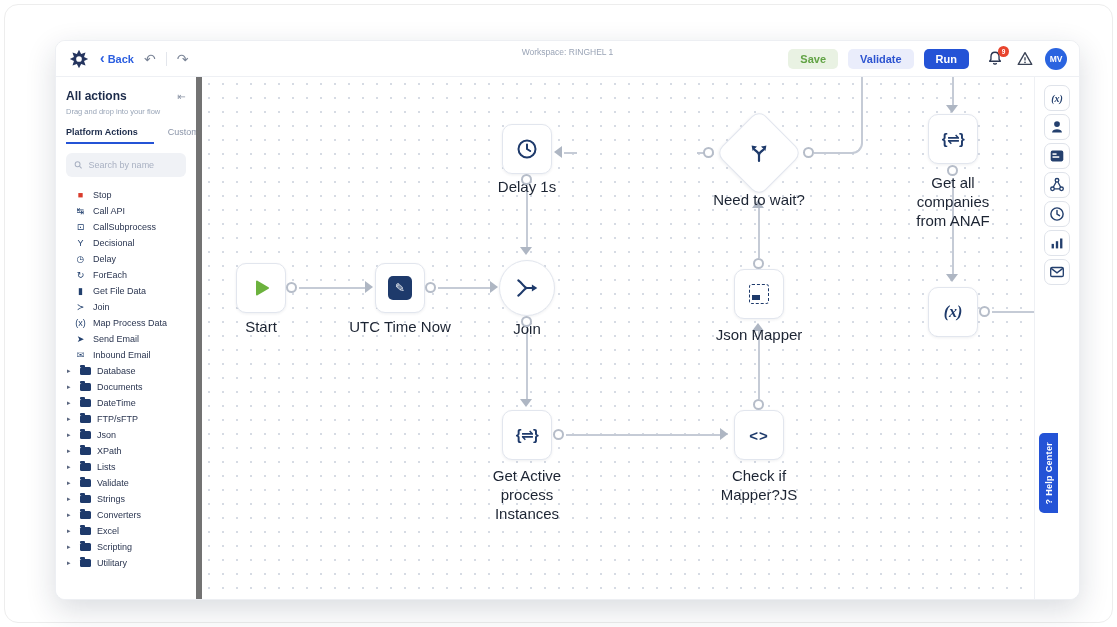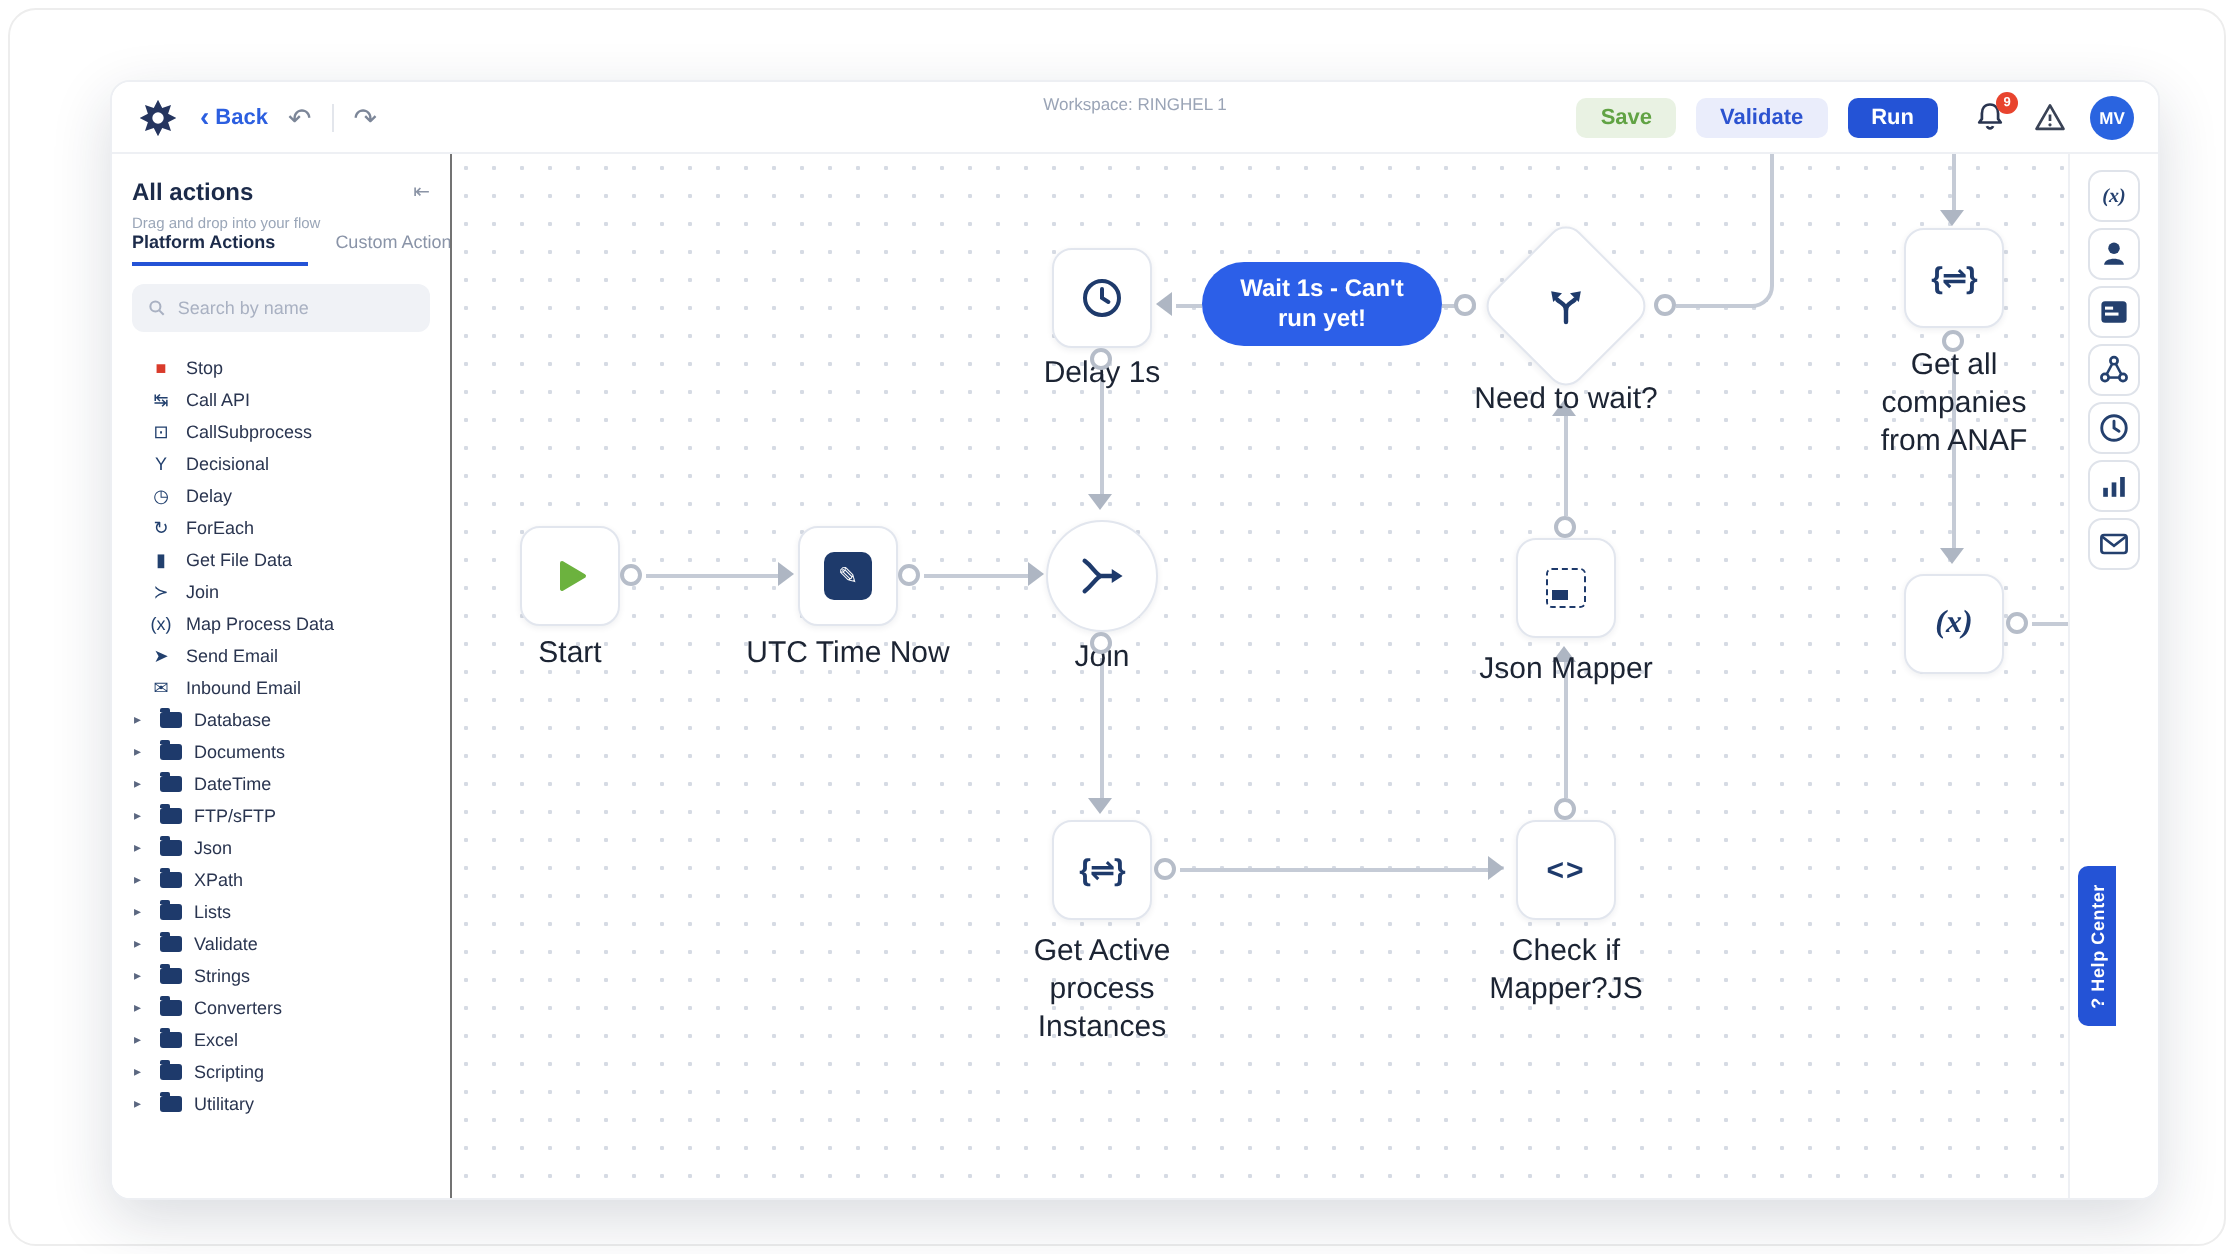--- a/index.html
+++ b/index.html
@@ -27,26 +27,26 @@
   .btn-validate { background:#eaedfb; color:#2c53d0; }
   .btn-run { background:#2453d6; color:#fff; }
   .iconbtn { position:relative; width:20px; height:20px; display:flex; align-items:center; justify-content:center; cursor:pointer; }
   .badge { position:absolute; top:-3px; right:-4px; min-width:11px; height:11px; border-radius:6px; background:#e8442e; color:#fff; font-size:6.5px; font-weight:700; display:flex; align-items:center; justify-content:center; padding:0 2px; }
   .avatar { width:22px; height:22px; border-radius:50%; background:#2a64e0; color:#fff; font-size:8.5px; font-weight:700; display:flex; align-items:center; justify-content:center; cursor:pointer; }
 
   
   .body { display:flex; height:524px; }
 
   
-  .sidebar { width:170px; border-right:1px solid #737373; padding:12px 10px 0; background:#fff; flex:none; overflow:hidden; }
+  .sidebar { width:146px; border-right:6px solid #737373; padding:12px 10px 0; background:#fff; flex:none; overflow:hidden; }
   .sb-head { display:flex; align-items:center; justify-content:space-between; }
   .sb-title { font-size:12px; font-weight:700; color:#1c2b4a; }
   .collapse { font-size:10px; color:#8b94a6; cursor:pointer; }
   .sb-sub { font-size:7.5px; color:#9aa6b8; margin-top:4px; }
-  .tabs { display:flex; gap:14px; margin-top:0; }
+  .tabs { display:flex; gap:14px; margin-top:11px; }
   .tab { font-size:9px; padding-bottom:5px; cursor:pointer; color:#8a94a8; white-space:nowrap; }
   .tab.active { color:#1c2b4a; font-weight:700; border-bottom:2.5px solid #2453d6; padding-right:16px; }
   .search { margin-top:9px; height:24px; background:#f0f2f6; border-radius:6px; display:flex; align-items:center; gap:6px; padding:0 8px; }
   .search input { border:0; outline:0; background:transparent; font-size:9px; width:100%; color:#3a4356; font-family:inherit; }
   .search input::placeholder { color:#a9b1c2; }
   .alist { margin-top:10px; }
   .row { display:flex; align-items:center; height:16px; gap:6px; padding-left:8px; cursor:pointer; }
   .row .ic { width:13px; font-size:9px; color:#22406e; text-align:center; line-height:1; flex:none; }
   .row .lbl { font-size:9px; color:#2a3550; white-space:nowrap; }
   .frow { padding-left:1px; }
@@ -326,21 +326,20 @@
       <div class="port" style="left:319px;top:97px"></div>
       <div class="port" style="left:319px;top:239px"></div>
       <div class="port" style="left:351px;top:352px"></div>
       <div class="port" style="left:551px;top:322px"></div>
       <div class="port" style="left:551px;top:181px"></div>
       <div class="port" style="left:501px;top:70px"></div>
       <div class="port" style="left:601px;top:70px"></div>
       <div class="port" style="left:745px;top:88px"></div>
       <div class="port" style="left:777px;top:229px"></div>
 
-      <div class="tooltip">Wait 1s - Can't run yet!</div>
 
       <div class="node" style="left:300px;top:47px">
         <svg width="24" height="24" viewBox="0 0 24 24">
           <circle cx="12" cy="12" r="8.5" fill="none" stroke="#1e3a6b" stroke-width="2"></circle>
           <path d="M12 7.5 V12 L15.2 14" fill="none" stroke="#1e3a6b" stroke-width="2" stroke-linecap="round"></path>
         </svg>
       </div>
       <div class="nlabel" style="left:265px;top:101px;width:120px">Delay 1s</div>
 
       <div class="node diamond" style="left:526px;top:45px">

